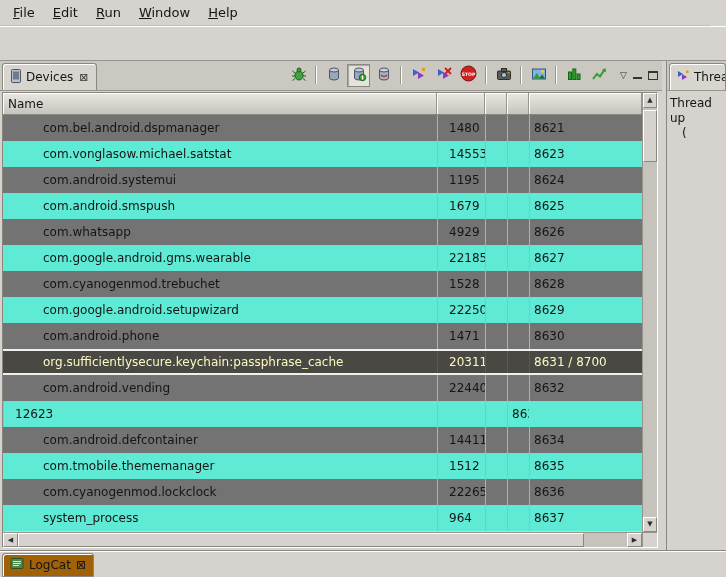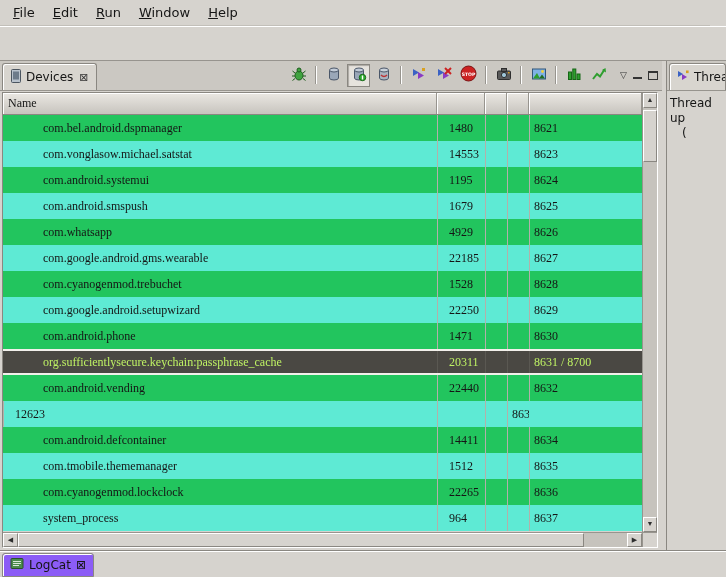--- a/index.html
+++ b/index.html
@@ -71,47 +71,47 @@
   .view-menu-glyph{ font-size:9px; color:#333; }
   .min-glyph{ width:9px; height:8px; border-bottom:2px solid #333; }
   .max-glyph{ width:10px; height:9px; border:1px solid #333; border-top:2px solid #333; }
 
   
   .table-wrap{
     position:absolute; left:2px; top:31px; width:656px; bottom:2px;
     border:1px solid #8a8781; border-right-color:#ffffff; border-bottom-color:#ffffff;
     background:#d6d3ce; display:flex; flex-direction:column;
   }
-  .table-main{ display:flex; flex:1; min-height:0;font-family:Liberation Serif, serif; }
+  .table-main{ display:flex; flex:1; min-height:0; }
   .tcols{ flex:1; display:flex; flex-direction:column; min-width:0;}
   .thead{
     height:22px; display:grid;
     grid-template-columns:1fr 48px 22px 22px 113px;
     background:linear-gradient(#eae7e2,#c7c4be);
     border-bottom:1px solid #8a8781;
   }
   .hcell{
     display:flex; align-items:center; padding:0 5px;
     border-right:1px solid #97948e; box-shadow:inset 1px 1px 0 #ffffff;
     overflow:hidden; white-space:nowrap;
   }
   .rows{ flex:1; overflow:hidden; }
   .trow{
     height:26px; display:grid;
     grid-template-columns:1fr 48px 22px 22px 113px;
-    align-items:stretch; background:#22c55e;
+    align-items:stretch; background:#737373;
   }
   .trow.alt{ background:#5eead4; }
   .cell{ display:flex; align-items:center; overflow:hidden; white-space:nowrap; }
   .cell.name{ padding-left:40px; }
   .cell.pid{ padding-left:11px; border-left:1px solid #b3b0a9;text-align:right; }
   .cell.c1,.cell.c2{ border-left:1px solid #b3b0a9; }
   .cell.port{ padding-left:4px; border-left:1px solid #b3b0a9; }
   .trow.selected{
-    background:#4a4843; color:#bef264;
+    background:#4a4843; color:#fef9c3;
     border-top:2px solid #f2f0eb; border-bottom:2px solid #f2f0eb;
   }
   .trow.selected .cell{ border-left-color:#5a5852; }
 
   
   .vscroll{ width:15px; display:flex; flex-direction:column; background:#c6c3bd; border-left:1px solid #97948e;}
   .sbtn{
     height:15px; width:100%; display:flex; align-items:center; justify-content:center;
     background:#d6d3ce; border:1px solid; border-color:#ffffff #8a8781 #8a8781 #ffffff;
     font-size:7px; color:#2e2e2e; line-height:1;
@@ -136,21 +136,21 @@
   .corner{ width:15px; background:#d6d3ce; border-top:1px solid #97948e; border-left:1px solid #97948e;}
 
   
   .threads-content{ padding:5px 3px; line-height:15px; }
   .threads-line2{ padding-left:12px; }
 
   
   .bottom-tab{
     position:absolute; left:2px; top:2px; height:24px;
     display:flex; align-items:center; gap:5px; padding:0 7px;
-    background:#8b5cf6; border:1px solid #8a8781;
+    background:#a16207; border:1px solid #8a8781;
     border-top-left-radius:3px; border-top-right-radius:3px;
     box-shadow:inset 1px 1px 0 #ffffff;
   }
 </style>
 </head>
 <body>
 
 <div class="menubar">
   <span class="menu-item">File</span>
   <span class="menu-item">Edit</span>

